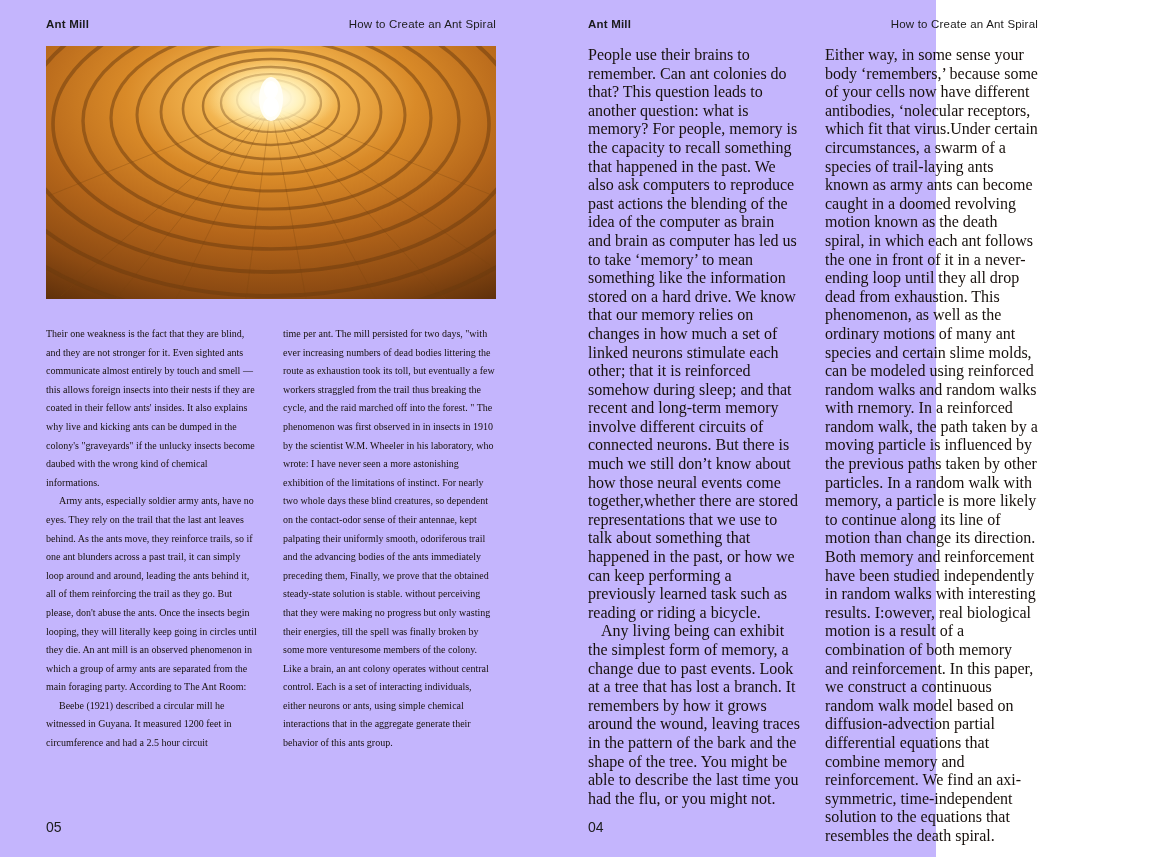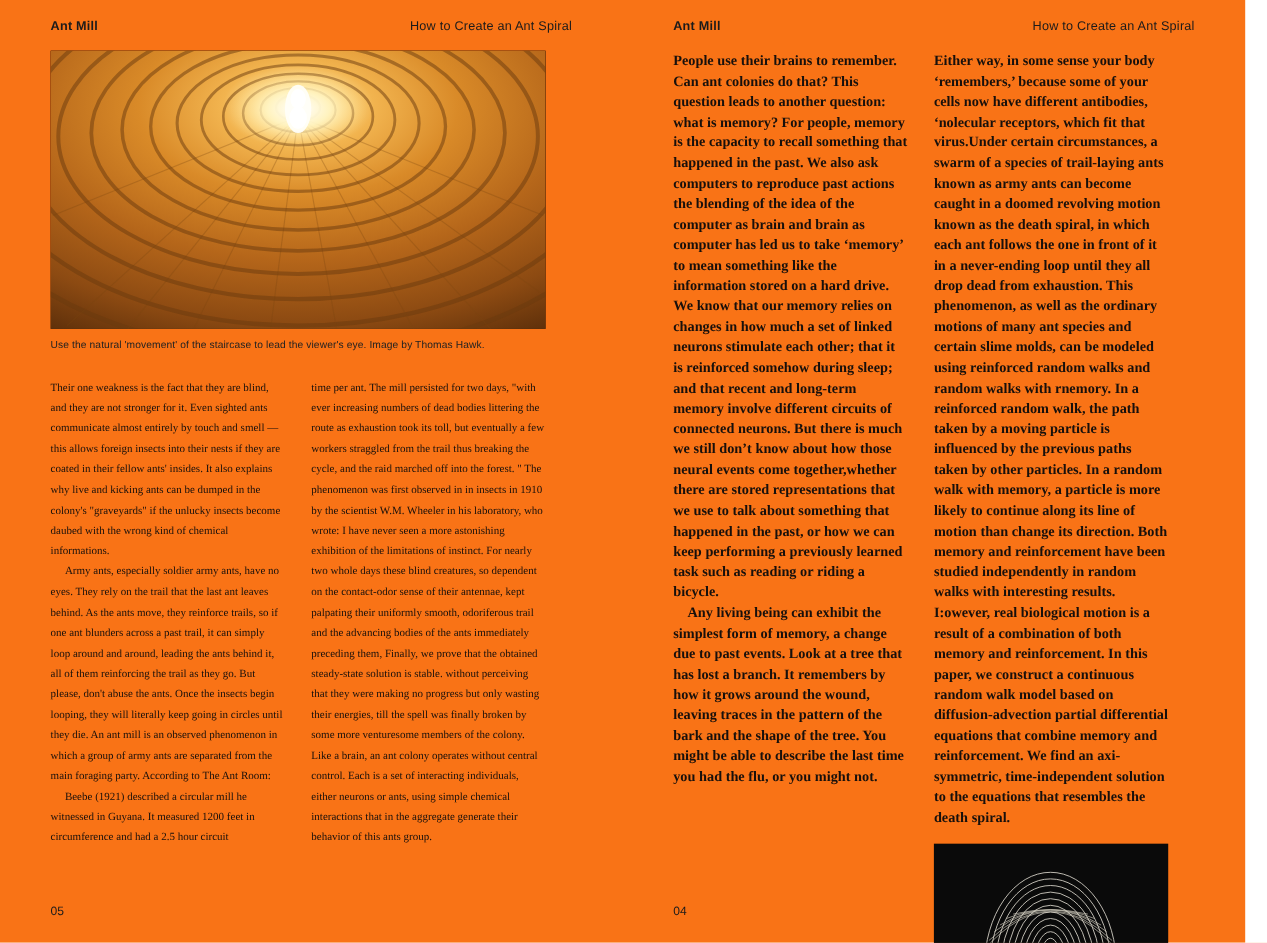--- a/index.html
+++ b/index.html
@@ -4,23 +4,23 @@
 <style>
   * { box-sizing: border-box; }
   html, body {
     margin: 0; padding: 0;
     width: 1152px; height: 857px;
     background: #ffffff;
     font-family: "Liberation Serif", serif;
   }
   .spread {
     position: relative;
-    width: 1132px; height: 857px;
+    width: 936px; height: 857px;
     display: flex;
-    background: #f97316;
+    background: #c4b5fd;
   }
   .page {
     position: relative;
     width: 576px; height: 857px;
     padding: 18px 46px 0 46px;
   }
   .page-left { }
   .page-right { }
 
   
@@ -72,43 +72,42 @@
     text-align: left;
     hyphens: none;
   }
   .col p + p { text-indent: 13px; }
 
   .folio {
     position: absolute;
     left: 46px;
     bottom: 22px;
     font-family: "Liberation Sans", sans-serif;
-    font-size: 11px;
+    font-size: 14px;
     color: #1b1b1b;
   }
 
   
   .fig-head {
     width: 213px;
     height: 230px;
     background: #070707;
     display: block;
     position: relative;
     overflow: hidden;
     margin-top: 14px;
   }
 
   .rcol-wrap { display: flex; gap: 24px; margin-top: 0; }
   .rcol { width: 213px; }
   .rcol p {
     margin: 0;
-    font-size: 13px;
+    font-size: 16px;
     line-height: 18.6px;
     color: #17100c;
-    font-weight: bold;
   }
   .rcol p + p { text-indent: 13px; }
 </style>
 </head>
 <body>
 
 <div class="spread">
 
   <div class="page page-left">
 
@@ -164,21 +163,20 @@
             <line x1="225" y1="60" x2="445" y2="220"></line>
             <line x1="225" y1="60" x2="448" y2="150"></line>
             <line x1="225" y1="60" x2="2" y2="150"></line>
           </g>
           <rect x="0" y="0" width="450" height="253" fill="url(#ghot)"></rect>
           <ellipse cx="225" cy="53" rx="12" ry="22" fill="#fffef8" opacity="0.95"></ellipse>
           <ellipse cx="225" cy="44" rx="7" ry="9" fill="#ffffff"></ellipse>
           <ellipse cx="225" cy="61" rx="8" ry="10" fill="#ffffff"></ellipse>
         </svg>
       </div>
-      <figcaption class="fig-caption">Use the natural 'movement' of the staircase to lead the viewer's eye. Image by Thomas Hawk.</figcaption>
     </figure>
 
     <div class="cols">
       <div class="col">
         <p>Their one weakness is the fact that they are blind, and they are not stronger for it. Even sighted ants communicate almost entirely by touch and smell — this allows foreign insects into their nests if they are coated in their fellow ants' insides. It also explains why live and kicking ants can be dumped in the colony's "graveyards" if the unlucky insects become daubed with the wrong kind of chemical informations.</p>
         <p>Army ants, especially soldier army ants, have no eyes. They rely on the trail that the last ant leaves behind. As the ants move, they reinforce trails, so if one ant blunders across a past trail, it can simply loop around and around, leading the ants behind it, all of them reinforcing the trail as they go. But please, don't abuse the ants. Once the insects begin looping, they will literally keep going in circles until they die. An ant mill is an observed phenomenon in which a group of army ants are separated from the main foraging party. According to The Ant Room:</p>
         <p>Beebe (1921) described a circular mill he witnessed in Guyana. It measured 1200 feet in circumference and had a 2.5 hour circuit</p>
       </div>
       <div class="col">
         <p>time per ant. The mill persisted for two days, "with ever increasing numbers of dead bodies littering the route as exhaustion took its toll, but eventually a few workers straggled from the trail thus breaking the cycle, and the raid marched off into the forest. " The phenomenon was first observed in in insects in 1910 by the scientist W.M. Wheeler in his laboratory, who wrote: I have never seen a more astonishing exhibition of the limitations of instinct. For nearly two whole days these blind creatures, so dependent on the contact-odor sense of their antennae, kept palpating their uniformly smooth, odoriferous trail and the advancing bodies of the ants immediately preceding them,  Finally, we prove that the obtained steady-state solution is stable. without perceiving that they were making no progress but only wasting their energies, till the spell was finally broken by some more venturesome members of the colony. Like a brain, an ant colony operates without central control. Each is a set of interacting individuals, either neurons or ants, using simple chemical interactions that in the aggregate generate their behavior of this ants group.</p>

